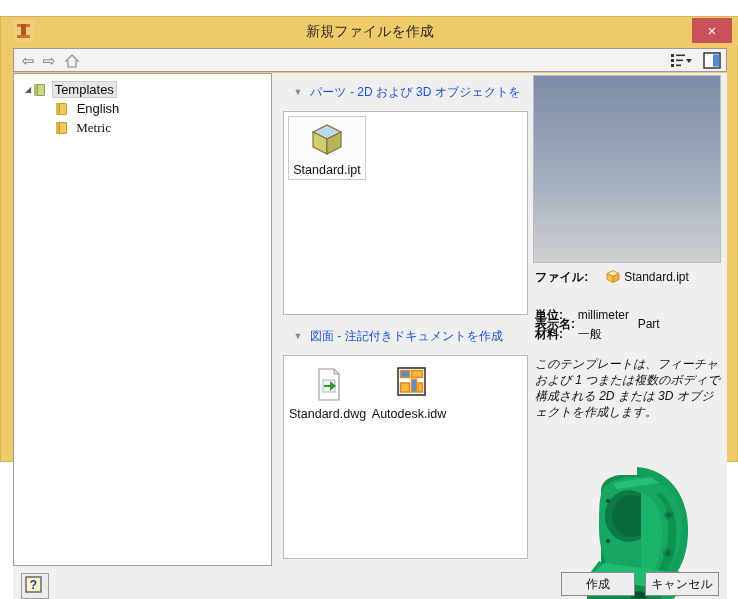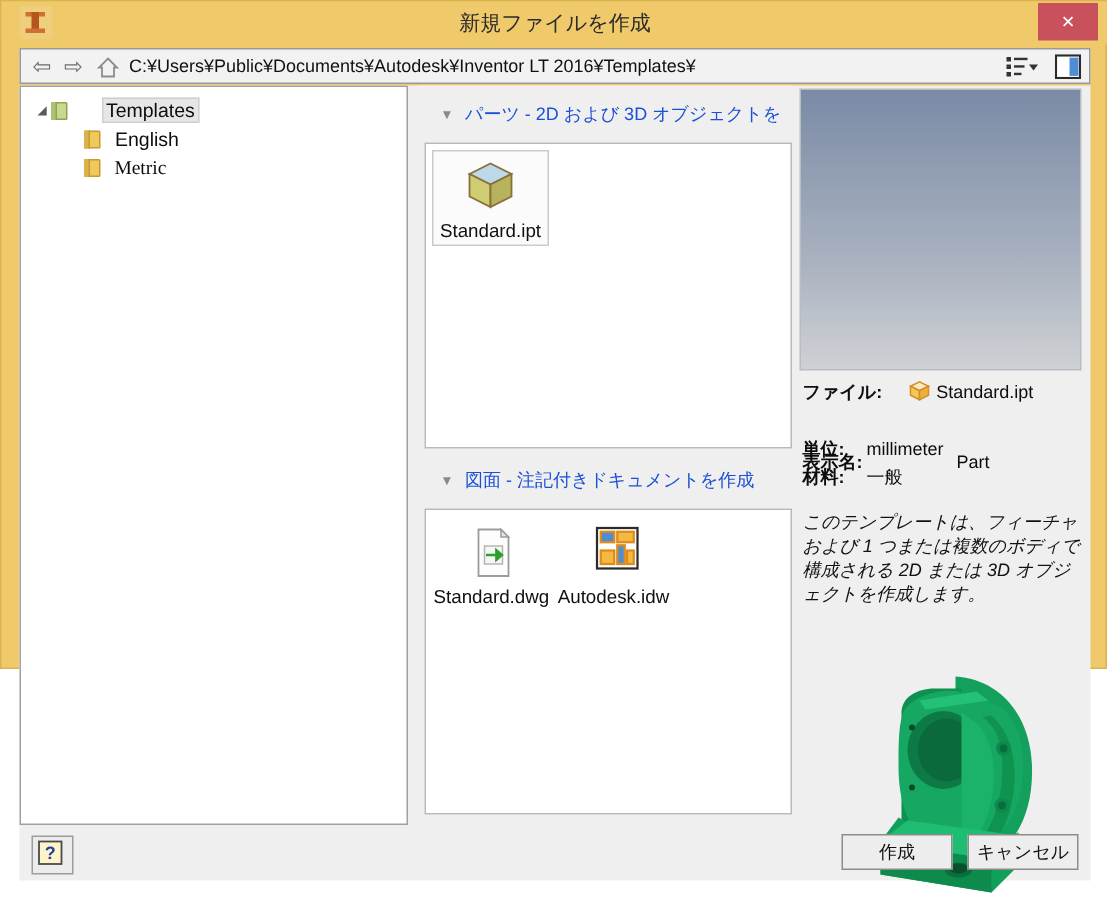--- a/index.html
+++ b/index.html
@@ -11,21 +11,21 @@
     width: 738px;
     height: 599px;
     font-family: "Liberation Sans", sans-serif;
     font-size: 12px;
     overflow: hidden;
   }
 
   
   .window {
     position: absolute;
-    left: 0; top: 0;
+    left: 0; top: 16px;
     width: 738px;
     height: 446px;
     background: #efc96a;
     box-sizing: border-box;
     border: 1px solid #d9b44f;
   }
 
   
   .titlebar {
     position: absolute;
@@ -194,21 +194,20 @@
   }
   .folder-ico.green .fb { background: #c8d88c; border-color: #8ea356; }
   .folder-ico.green .fs { background: #aec173; border-right-color: #8ea356; }
   .tree-label {
     padding: 0 3px;
   }
   .tree-row.selected .tree-label {
     background: #e6e6e6;
     border: 1px solid #cfcfcf;
     padding: 0 2px;
-    margin-left: 16px;
   }
 
   
   .center-panel {
     position: absolute;
     left: 266px; top: 0;
     width: 249px;
     height: 493px;
     background: #efefef;
   }
@@ -356,21 +355,20 @@
   </div>
 
   <div class="addressbar">
     <div class="nav-arrow nav-back">⇦</div>
     <div class="nav-arrow nav-fwd">⇨</div>
     <div class="home-icon">
       <svg width="16" height="16" viewBox="0 0 16 16">
         <path d="M8 2 L14 8 L12 8 L12 14 L4 14 L4 8 L2 8 Z" fill="#f2f2f2" stroke="#8c8c8c" stroke-width="1.2"></path>
       </svg>
     </div>
-    <div class="path-text">C:¥Users¥Public¥Documents¥Autodesk¥Inventor LT 2016¥Templates¥</div>
     <div class="view-btn">
       <svg width="24" height="17" viewBox="0 0 24 17">
         <rect x="1" y="2" width="3" height="3" fill="#333"></rect>
         <rect x="6" y="2.5" width="9" height="1.6" fill="#333"></rect>
         <rect x="1" y="7" width="3" height="3" fill="#333"></rect>
         <rect x="6" y="7.5" width="7" height="1.6" fill="#333"></rect>
         <rect x="1" y="12" width="3" height="3" fill="#333"></rect>
         <rect x="6" y="12.5" width="5" height="1.6" fill="#333"></rect>
         <path d="M16 7 L22 7 L19 11 Z" fill="#333"></path>
       </svg>

